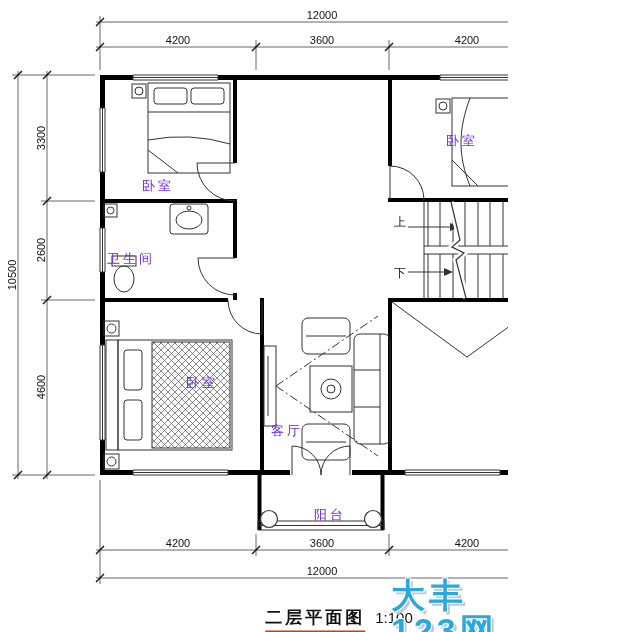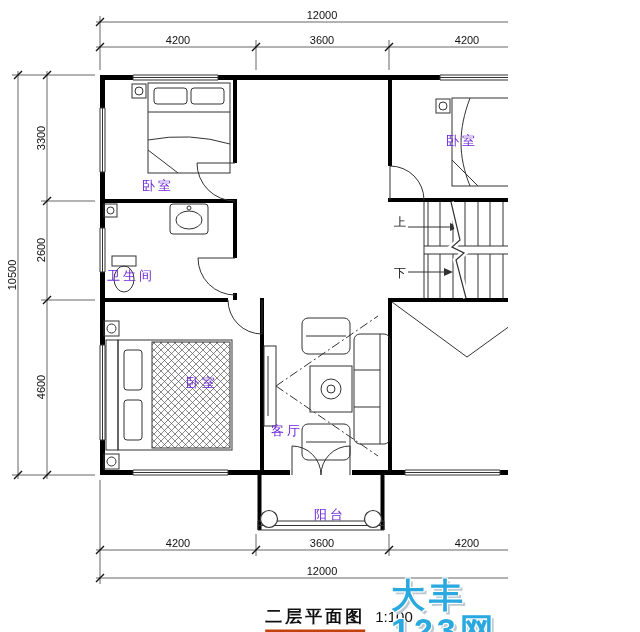--- a/index.html
+++ b/index.html
@@ -15,21 +15,21 @@
   }
   .lbl.v{transform:translate(-50%,-50%) rotate(-90deg);}
   .lbl.room{font-size:13px;letter-spacing:3px;color:#6d28d9;}
   .lbl.stair{font-size:12px;letter-spacing:0;}
   .title-row{
     position:absolute;left:339px;top:604px;transform:translate(-50%,-50%);
     display:flex;align-items:baseline;gap:10px;white-space:nowrap;
   }
   .title-main{
     font-size:17px;font-weight:bold;letter-spacing:3px;
-    border-bottom:4px solid #c2410c;padding-bottom:2px;
+    border-bottom:2px solid #c2410c;padding-bottom:2px;
   }
   .title-scale{font-size:15px;margin-top:33px;}
   .wm{position:absolute;left:391px;top:541px;line-height:1.02;pointer-events:none;}
   .wm .wm1{
     font-size:34px;font-weight:bold;letter-spacing:4px;color:#29a9e0;
     text-shadow:-1px -1px 0 #fff,1px -1px 0 #fff,-1px 1px 0 #fff,1px 1px 0 #fff,3px 3px 0 #bcc9d2;
     margin-top:37px;
   }
   .wm .wm2{
     font-size:31px;font-weight:bold;letter-spacing:1px;color:#29a9e0;
@@ -218,21 +218,21 @@
   <div class="lbl v" style="left:581px;top:387px;">4600</div>
   <div class="lbl v" style="left:610px;top:275px;">10500</div>
 
   <div class="lbl" style="left:178px;top:543px;">4200</div>
   <div class="lbl" style="left:322px;top:543px;">3600</div>
   <div class="lbl" style="left:467px;top:543px;">4200</div>
   <div class="lbl" style="left:322px;top:571px;">12000</div>
 
   <div class="lbl room" style="left:158px;top:185px;">卧室</div>
   <div class="lbl room" style="left:462px;top:140px;">卧室</div>
-  <div class="lbl room" style="left:131px;top:275px;">卫生间</div>
+  <div class="lbl room" style="left:131px;top:258px;">卫生间</div>
   <div class="lbl room" style="left:202px;top:382px;">卧室</div>
   <div class="lbl room" style="left:287px;top:382px;margin-top:48px;">客厅</div>
   <div class="lbl room" style="left:330px;top:514px;">阳台</div>
 
   <div class="lbl stair" style="left:400px;top:222px;">上</div>
   <div class="lbl stair" style="left:400px;top:273px;">下</div>
 
   <div class="title-row">
     <span class="title-main">二层平面图</span>
     <span class="title-scale">1:100</span>

